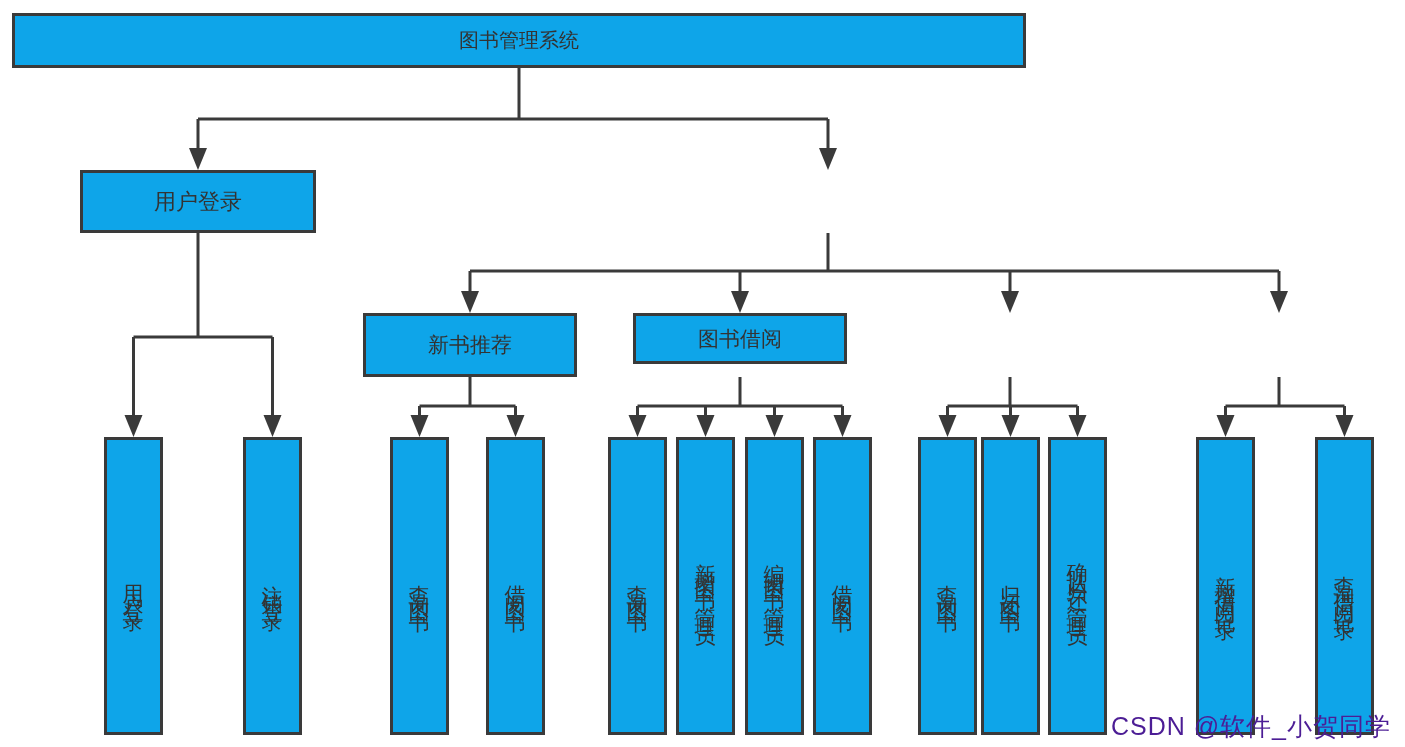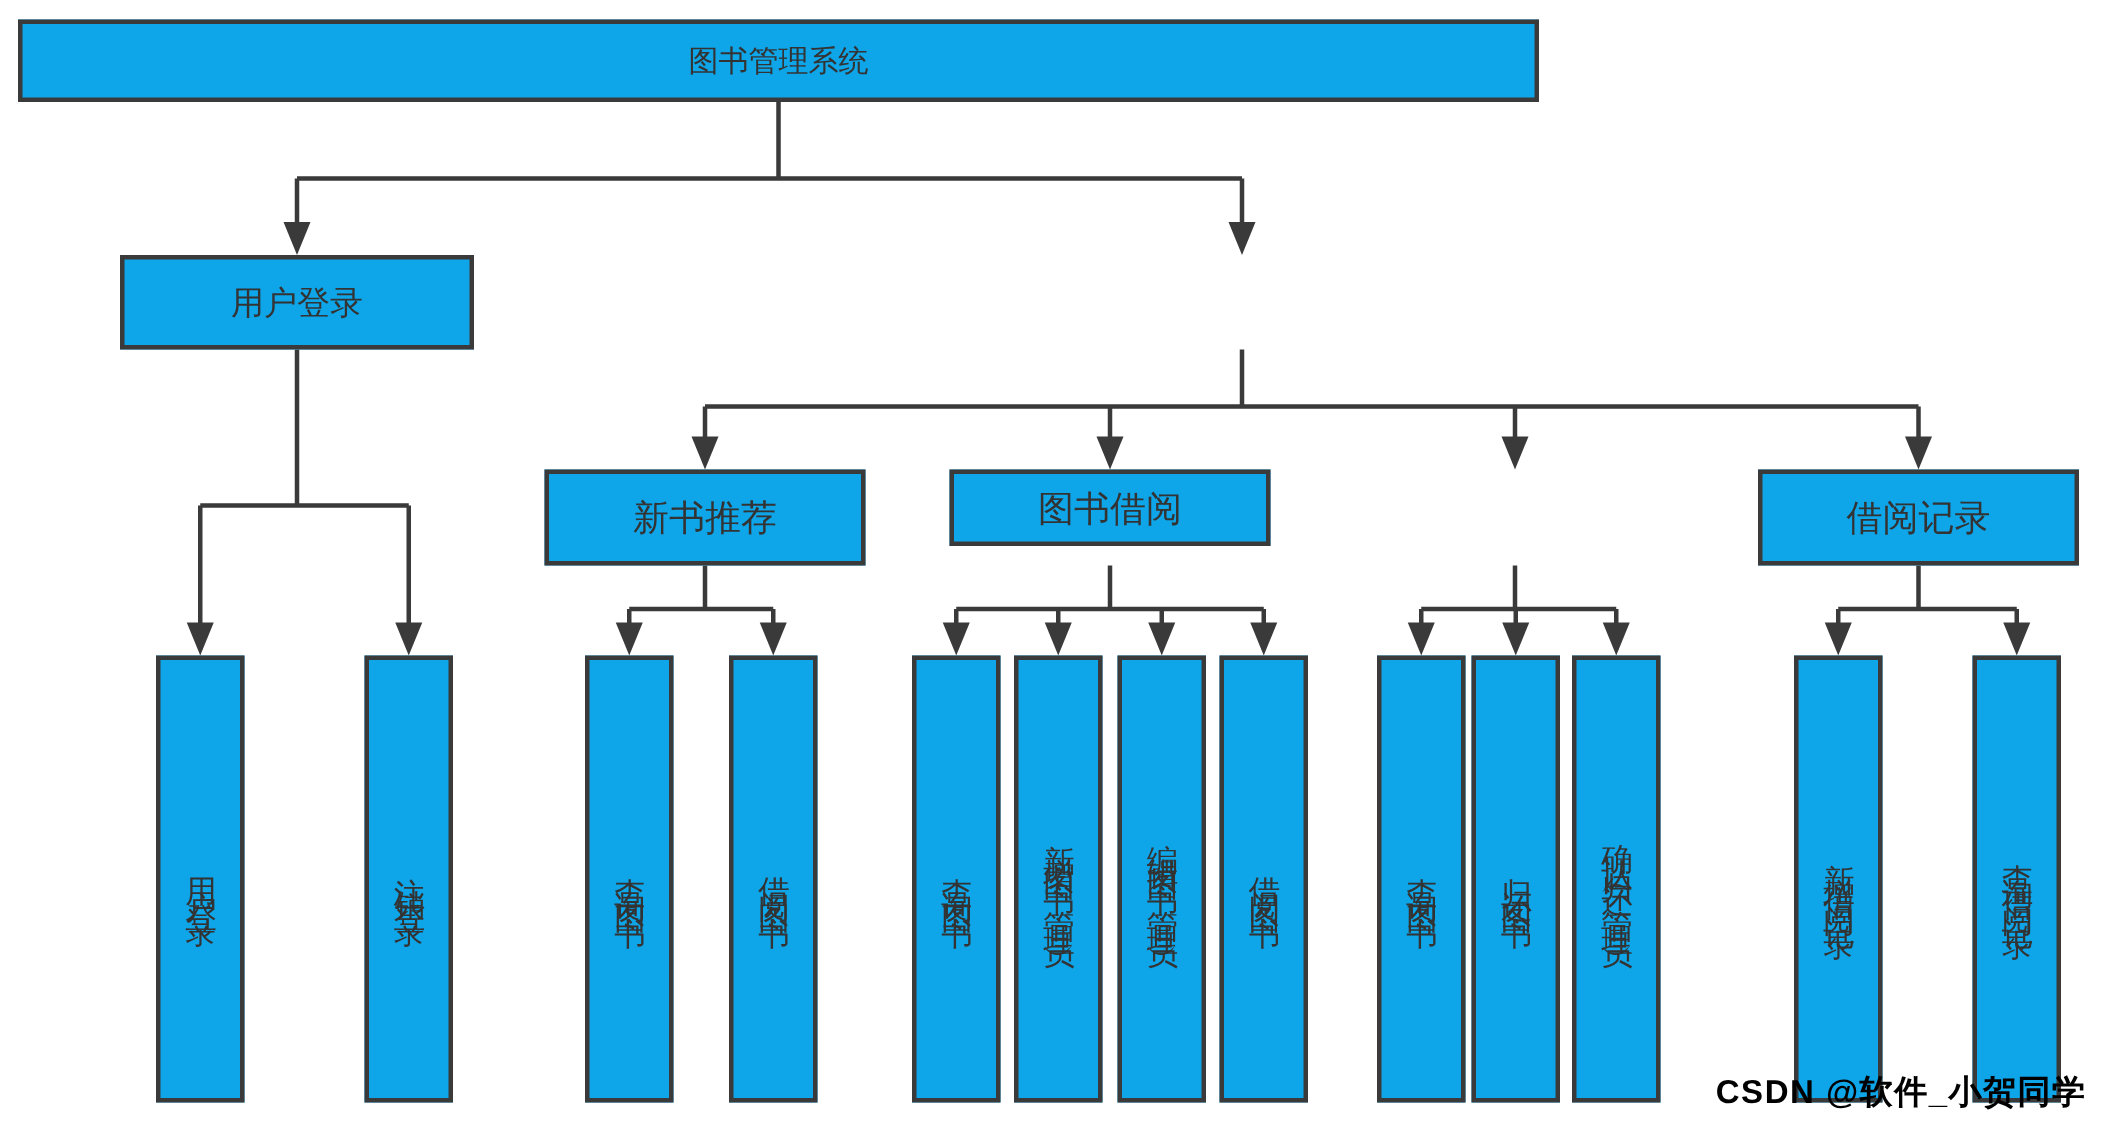--- a/index.html
+++ b/index.html
@@ -28,38 +28,37 @@
     background: #0ea5e9;
     color: #333333;
     display: flex;
     align-items: center;
     justify-content: center;
     z-index: 2;
     white-space: nowrap;
   }
   .lvl-root  { font-size: 20px; }
   .lvl-2     { font-size: 22px; }
-  .lvl-3     { font-size: 24px; }
+  .lvl-3     { font-size: 21px; }
   .leaf      { font-size: 21px; }
   .vtext {
     writing-mode: vertical-rl;
     text-orientation: mixed;
     letter-spacing: 9px;
     line-height: 1;
     white-space: nowrap;
   }
   .watermark {
     position: absolute;
     right: 14px;
     bottom: 4px;
-    font-size: 22px;
-    color: #000000;
+    font-size: 25px;
+    color: #4c1d95;
     letter-spacing: 1px;
     z-index: 3;
-    font-weight: bold;
   }
 </style>
 </head>
 <body>
 
 <div class="stage">
 
   <svg class="connectors" width="1405" height="747" viewBox="0 0 1405 747">
     <g stroke="#3a3a3a" stroke-width="3" fill="none">
 
@@ -102,21 +101,20 @@
       <polygon points="1335.5,415 1353.5,415 1344.5,437"></polygon>
     </g>
   </svg>
 
   <div class="node lvl-root" style="left:12px; top:13px; width:1014px; height:55px">图书管理系统</div>
 
   <div class="node lvl-2" style="left:80px; top:170px; width:236px; height:63px">用户登录</div>
 
   <div class="node lvl-3" style="left:363px; top:313px; width:214px; height:64px">新书推荐</div>
   <div class="node lvl-3" style="left:633px; top:313px; width:214px; height:51px">图书借阅</div>
-  <div class="node lvl-3" style="left:1172px; top:313px; width:214px; height:64px">借阅记录</div>
 
   <div class="node leaf" style="left:104px; top:437px; width:59px; height:298px">
     <span class="vtext">用户登录</span>
   </div>
   <div class="node leaf" style="left:243px; top:437px; width:59px; height:298px">
     <span class="vtext">注销登录</span>
   </div>
 
   <div class="node leaf" style="left:390px; top:437px; width:59px; height:298px">
     <span class="vtext">查询图书</span>

